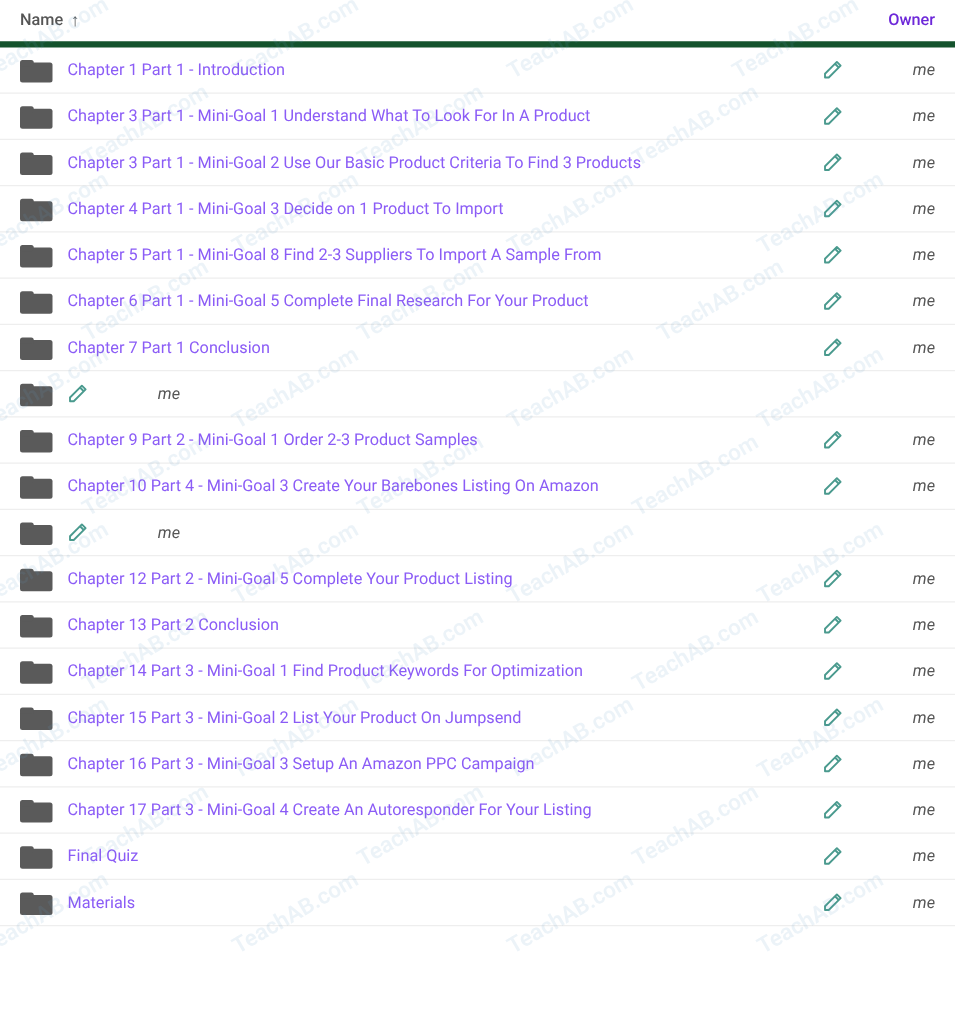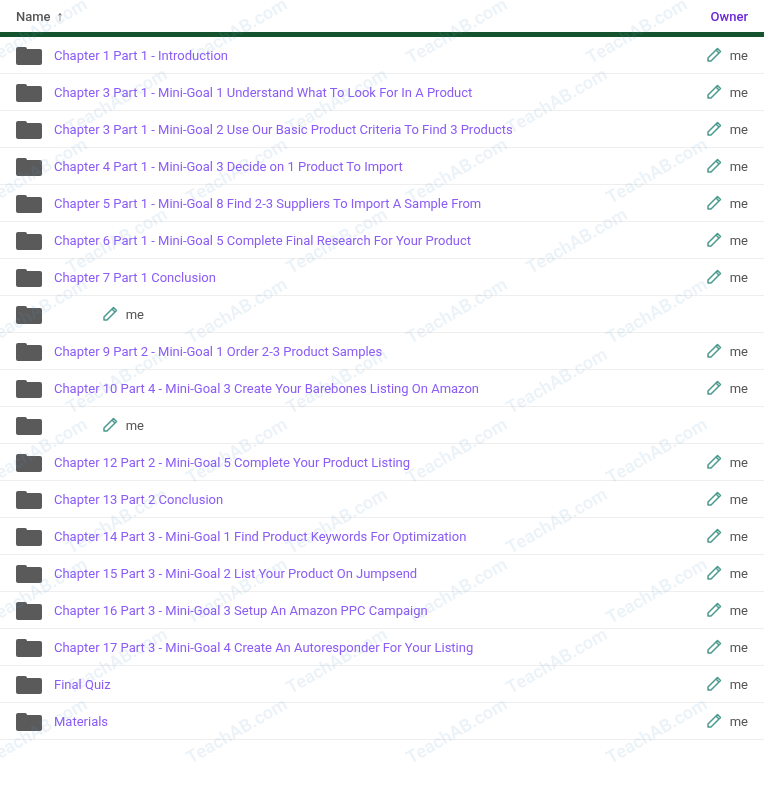--- a/index.html
+++ b/index.html
@@ -100,21 +100,22 @@
       color: #8b5cf6;
       cursor: pointer;
       text-decoration: none;
     }
 
     .row-actions {
       display: flex;
       align-items: center;
       gap: 8px;
       width: 90px;
-      justify-content: flex-end;
+      justify-content: space-between;
+      font-style: italic;
     }
 
     .pencil-icon {
       color: #4a9a8e;
       font-size: 14px;
       display: inline-flex;
       align-items: center;
     }
 
     .pencil-svg {

